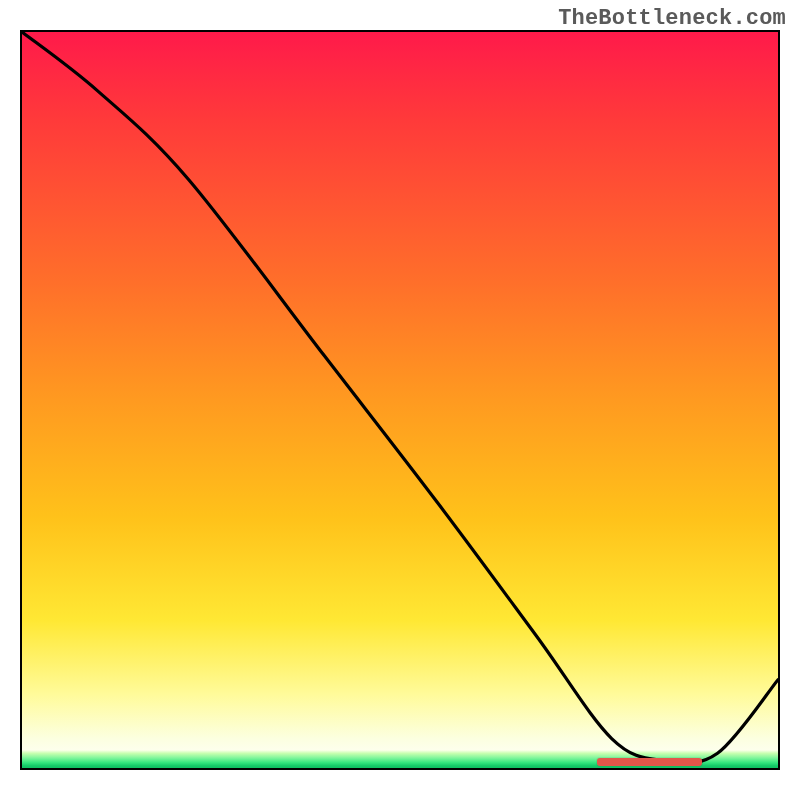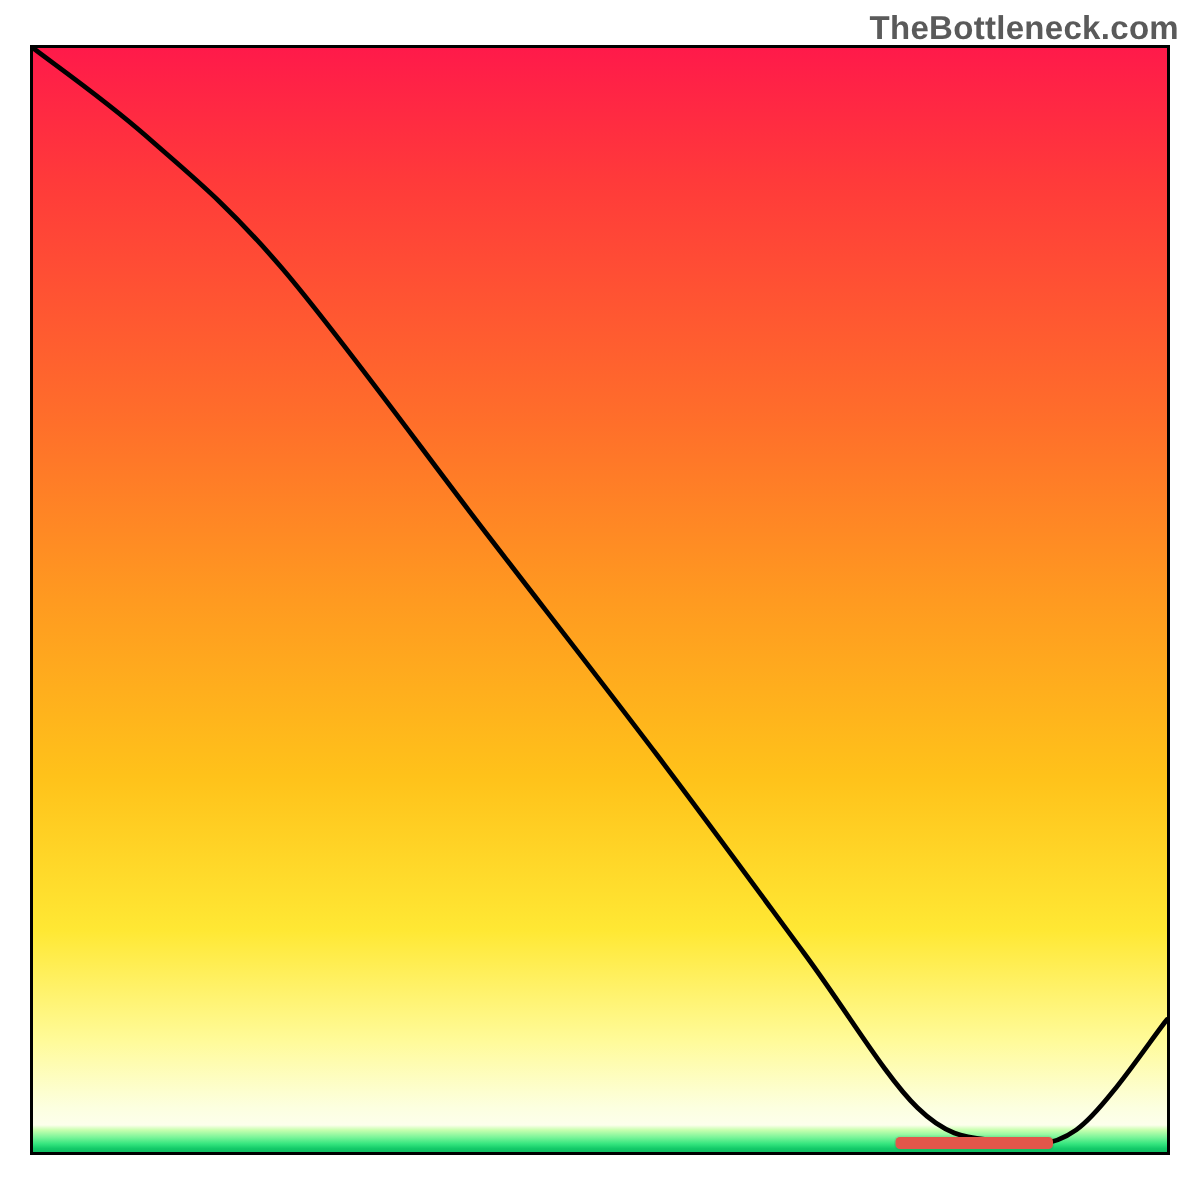--- a/index.html
+++ b/index.html
@@ -18,20 +18,21 @@
   }
   .watermark {
     position: absolute;
     top: 6px;
     right: 14px;
     font-size: 22px;
     font-weight: 600;
     color: #5a5a5a;
     letter-spacing: 0.2px;
     z-index: 20;
+    font-family: Liberation Mono, monospace;
   }
   .plot-border {
     position: absolute;
     left: 20px;
     right: 20px;
     top: 30px;
     bottom: 30px;
     border: 2px solid #000;
     box-sizing: border-box;
     z-index: 10;

